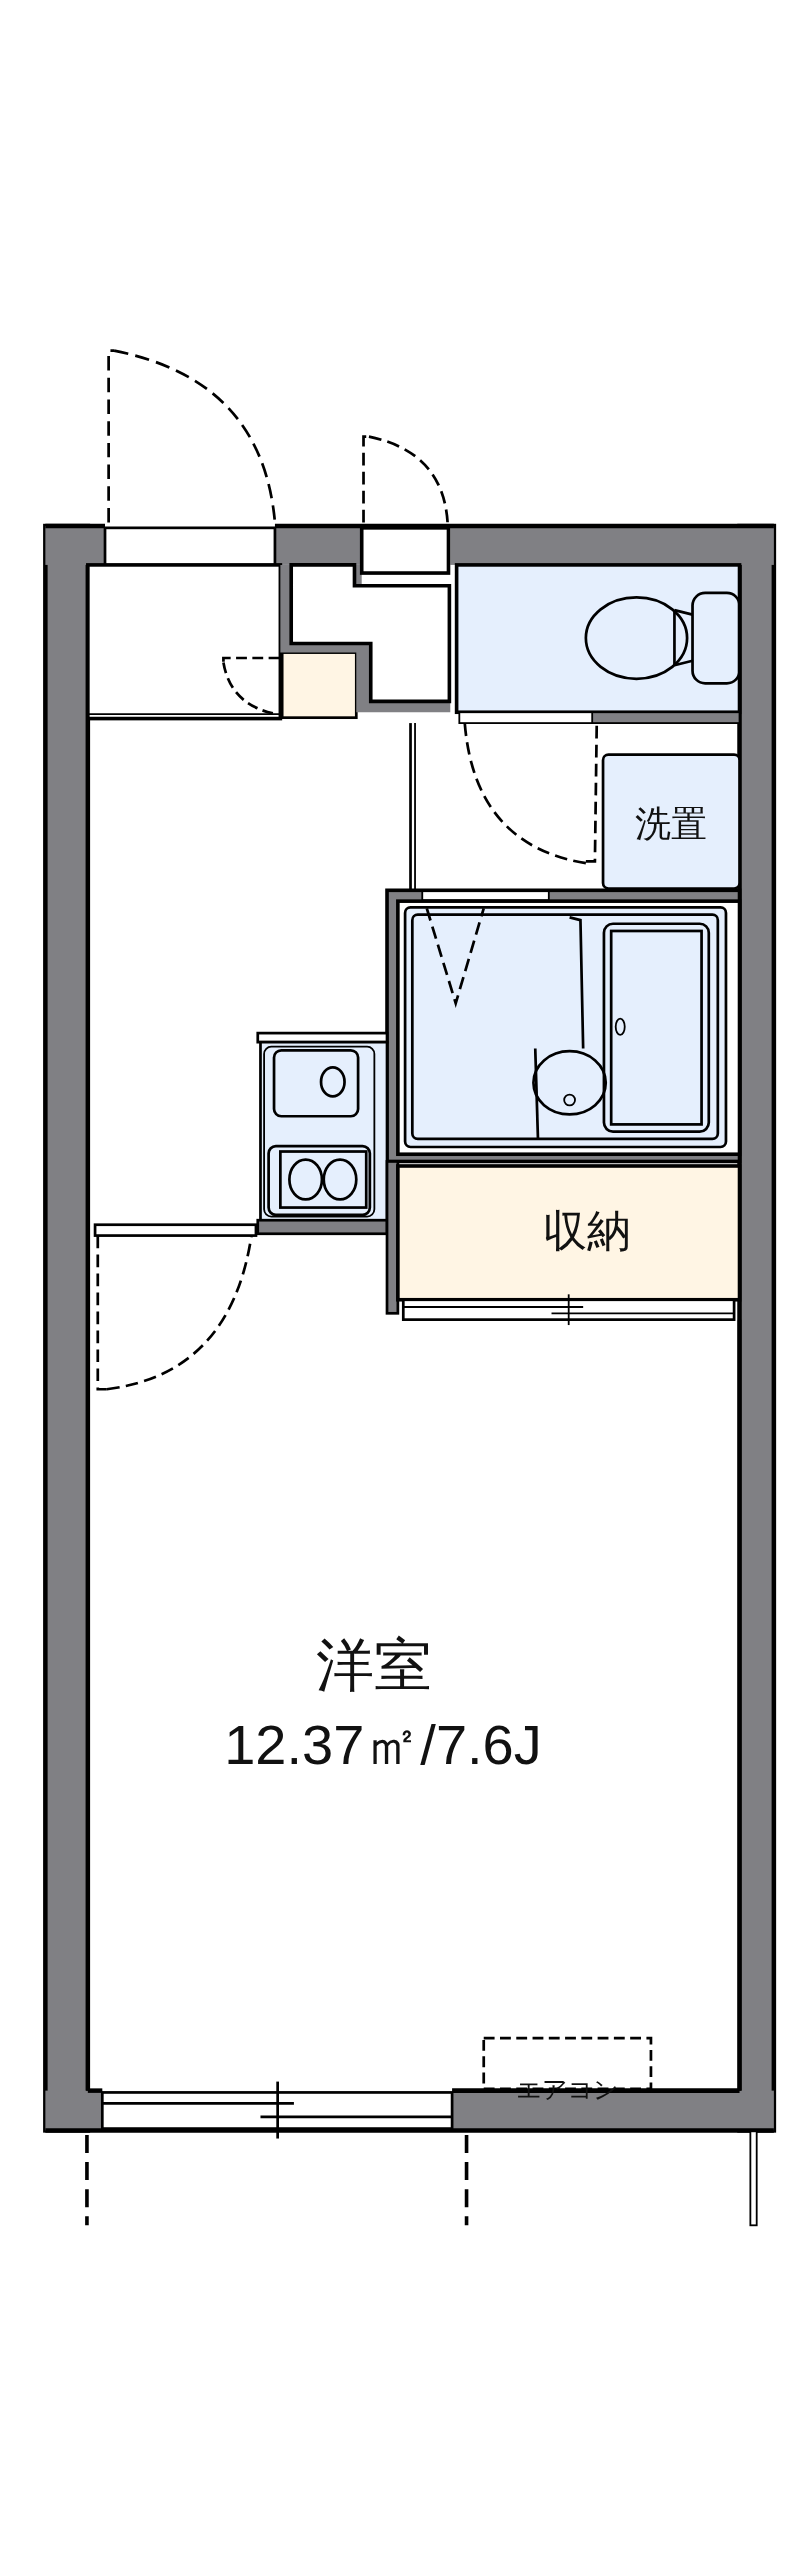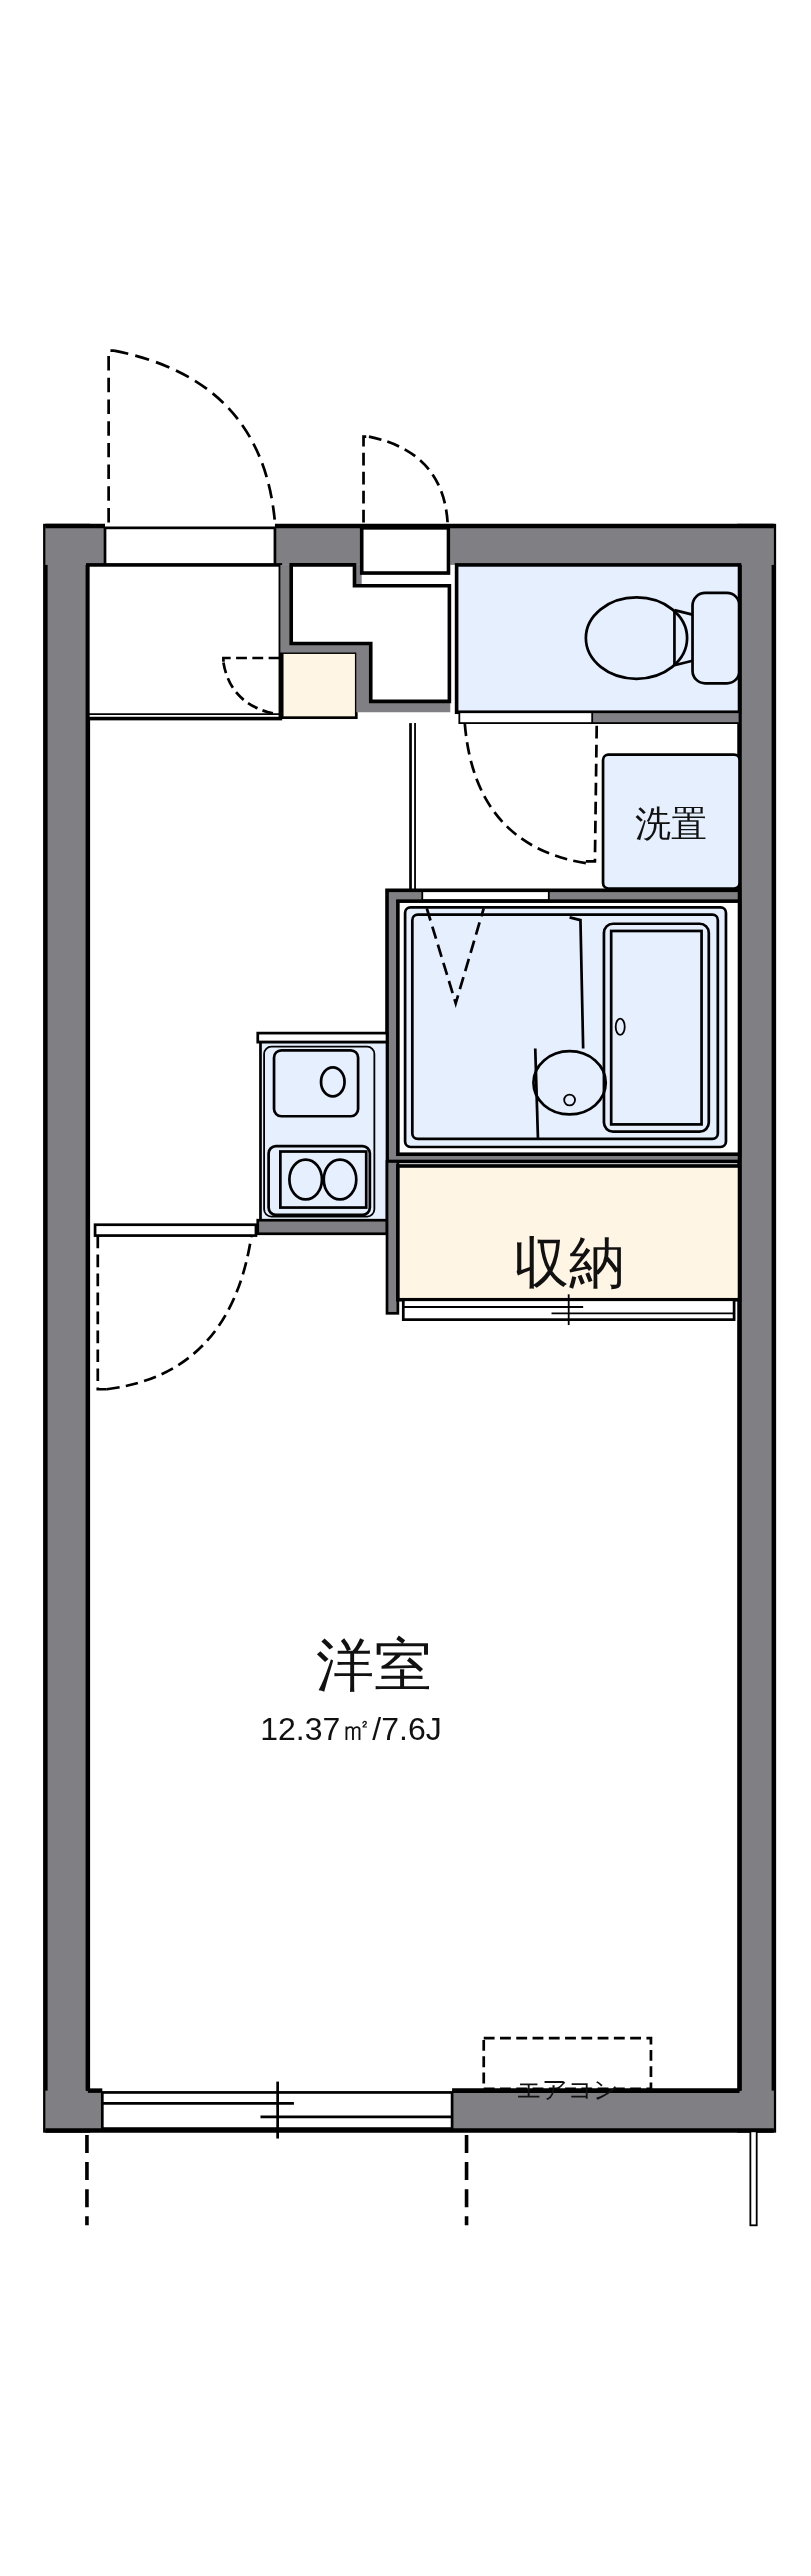--- a/index.html
+++ b/index.html
@@ -1,22 +1,22 @@
 <!DOCTYPE html>
 <html style="font-size:14.5px"><head>
 <meta charset="utf-8">
 <style>
   html, body { margin:0; padding:0; background:#ffffff; }
   body { width:812px; height:2576px; position:relative; overflow:hidden; font-family:"DejaVu Sans", sans-serif; }
   #plan { position:absolute; left:0; top:0; width:812px; height:2576px; }
   .lbl { position:absolute; color:#111; text-align:center; white-space:nowrap; font-family:"DejaVu Sans", sans-serif; }
   .room-name { font-size:58px; left:0; width:748px; top:1627px; }
-  .room-area { font-size:32px; left:0; width:702px; top:1708px; font-family:"Liberation Sans", sans-serif; }
+  .room-area { font-size:56px; left:0; width:702px; top:1708px; font-family:"Liberation Sans", sans-serif;padding-left:32px; }
   .wash-label { font-size:36px; left:603px; width:136px; top:800px; }
-  .storage-label { font-size:56px; left:398px; width:342px; top:1202px;margin-top:24px; }
+  .storage-label { font-size:44px; left:416px; width:342px; top:1202px; }
   .ac-label { font-size:25px; left:484px; width:167px; top:2046px;margin-top:27px; }
 </style>
 </head>
 <body>
 
 <svg id="plan" viewBox="0 0 898 2850" xmlns="http://www.w3.org/2000/svg">
 
   <g>
 
     <rect x="50" y="582" width="47" height="1775" fill="#808084" stroke="#000" stroke-width="5"></rect>

